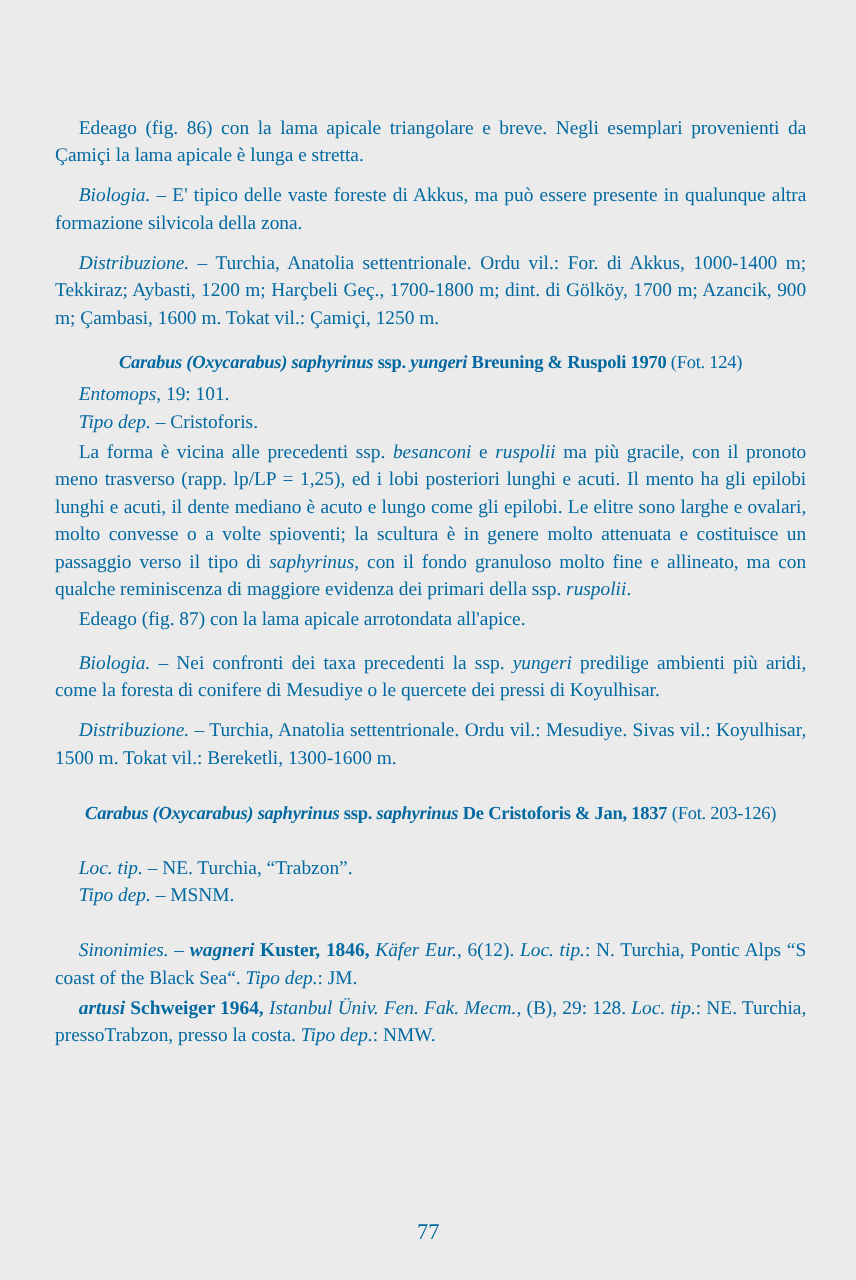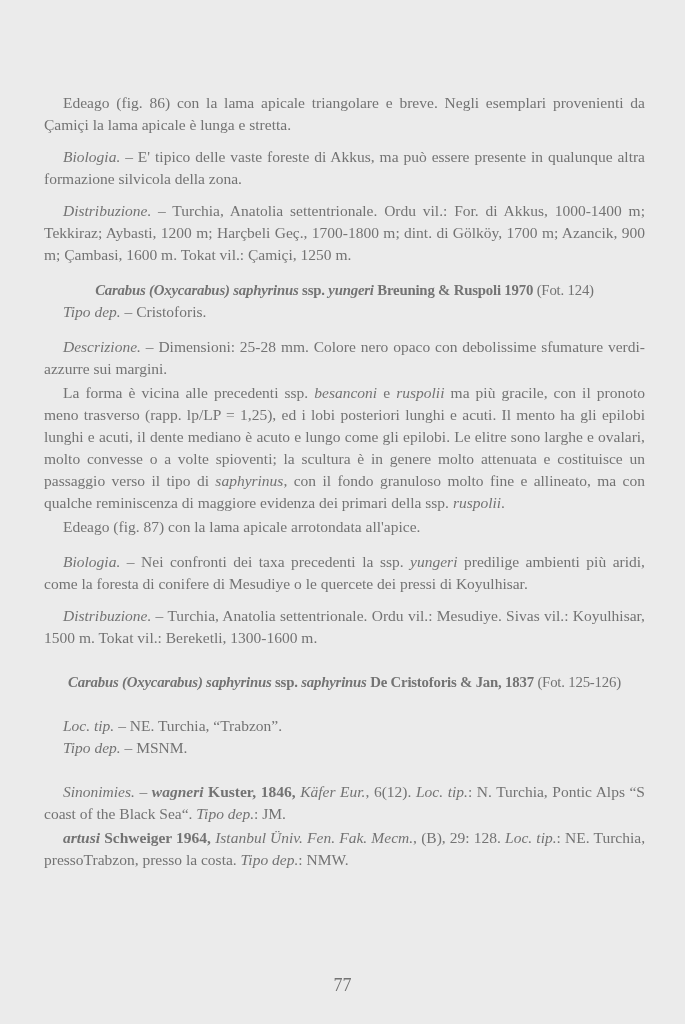--- a/index.html
+++ b/index.html
@@ -7,21 +7,21 @@
 
   .page {
     position: relative;
     width: 685px;
     height: 1024px;
     box-sizing: border-box;
     background: #ebebeb;
     font-family: "Liberation Serif", "DejaVu Serif", serif;
     font-size: 15.5px;
     line-height: 22px;
-    color: #737373;
+    color: #0369a1;
     padding: 92px 40px 0 44px;
     overflow: hidden;
   }
 
   .page p {
     margin: 0;
     text-align: justify;
     text-indent: 19px;
   }
 
@@ -63,35 +63,35 @@
 <div class="page">
 
   <p><span>Edeago (fig. 86) con la lama apicale triangolare e breve. Negli esemplari provenienti da Çamiçi la lama apicale è lunga e stretta.</span></p>
 
   <p class="g-para"><span class="it">Biologia.</span><span> – E' tipico delle vaste foreste di Akkus, ma può essere presente in qualunque altra formazione silvicola della zona.</span></p>
 
   <p class="g-para"><span class="it">Distribuzione.</span><span> – Turchia, Anatolia settentrionale. Ordu vil.: For. di Akkus, 1000-1400 m; Tekkiraz; Aybasti, 1200 m; Harçbeli Geç., 1700-1800 m; dint. di Gölköy, 1700 m; Azancik, 900 m; Çambasi, 1600 m. Tokat vil.: Çamiçi, 1250 m.</span></p>
 
   <h3 class="heading g-head"><span class="bi">Carabus (Oxycarabus) saphyrinus</span><span class="b"> ssp. </span><span class="bi">yungeri</span><span class="b"> Breuning &amp; Ruspoli 1970 </span><span style="font-weight:normal">(Fot. 124)</span></h3>
 
+  <p class="g-sm"><span class="it">Entomops</span><span>, 19: 101.</span></p>
 
 
   <p><span class="it">Tipo dep.</span><span> – Cristoforis.</span></p>
 
-  <p class="g-med"><span class="it">Descrizione.</span><span> – Dimensioni: 25-28 mm. Colore nero opaco con debolissime sfumature verdi-azzurre sui margini.</span></p>
 
   <p class="g-xs"><span>La forma è vicina alle precedenti  ssp. </span><span class="it">besanconi</span><span> e </span><span class="it">ruspolii</span><span> ma più gracile, con il pronoto meno trasverso (rapp. lp/LP = 1,25), ed i lobi posteriori lunghi e acuti. Il mento ha gli epilobi lunghi e acuti, il dente mediano è acuto e lungo come gli epilobi. Le elitre sono larghe e ovalari, molto convesse o a volte spioventi; la scultura è in genere molto attenuata e costituisce un passaggio verso il tipo di </span><span class="it">saphyrinus</span><span>, con il fondo granuloso molto fine e allineato, ma con qualche reminiscenza di maggiore evidenza dei primari della ssp. </span><span class="it">ruspolii</span><span>.</span></p>
 
   <p class="g-xs"><span>Edeago (fig. 87) con la lama apicale arrotondata all'apice.</span></p>
 
   <p class="g-med"><span class="it">Biologia.</span><span> – Nei confronti dei taxa precedenti la ssp. </span><span class="it">yungeri</span><span> predilige ambienti più aridi, come la foresta di conifere di Mesudiye o le quercete dei pressi di Koyulhisar.</span></p>
 
   <p class="g-para"><span class="it">Distribuzione.</span><span> – Turchia, Anatolia settentrionale. Ordu vil.: Mesudiye. Sivas vil.: Koyulhisar, 1500 m. Tokat vil.: Bereketli, 1300-1600 m.</span></p>
 
-  <h3 class="heading g-big"><span class="bi">Carabus (Oxycarabus) saphyrinus</span><span class="b"> ssp. </span><span class="bi">saphyrinus</span><span class="b"> De Cristoforis &amp; Jan, 1837 </span><span style="font-weight:normal">(Fot. 125-126)</span></h3>
+  <h3 class="heading g-big"><span class="bi">Carabus (Oxycarabus) saphyrinus</span><span class="b"> ssp. </span><span class="bi">saphyrinus</span><span class="b"> De Cristoforis &amp; Jan, 1837 </span><span style="font-weight:normal">(Fot. 203-126)</span></h3>
 
 
   <p class="g-big"><span class="it">Loc. tip.</span><span> – NE. Turchia, “Trabzon”.</span></p>
 
   <p><span class="it">Tipo dep.</span><span> – MSNM.</span></p>
 
   <p class="g-big"><span class="it">Sinonimies.</span><span> – </span><span class="bi">wagneri</span><span class="b"> Kuster, 1846, </span><span class="it">Käfer Eur.</span><span>, 6(12). </span><span class="it">Loc. tip.</span><span>: N. Turchia, Pontic Alps “S coast of the Black Sea“. </span><span class="it">Tipo dep.</span><span>: JM.</span></p>
 
   <p class="g-xs"><span class="bi">artusi</span><span class="b"> Schweiger 1964, </span><span class="it">Istanbul Üniv. Fen. Fak. Mecm.</span><span>, (B), 29: 128. </span><span class="it">Loc. tip.</span><span>: NE. Turchia, pressoTrabzon, presso la costa. </span><span class="it">Tipo dep.</span><span>: NMW.</span></p>
 

